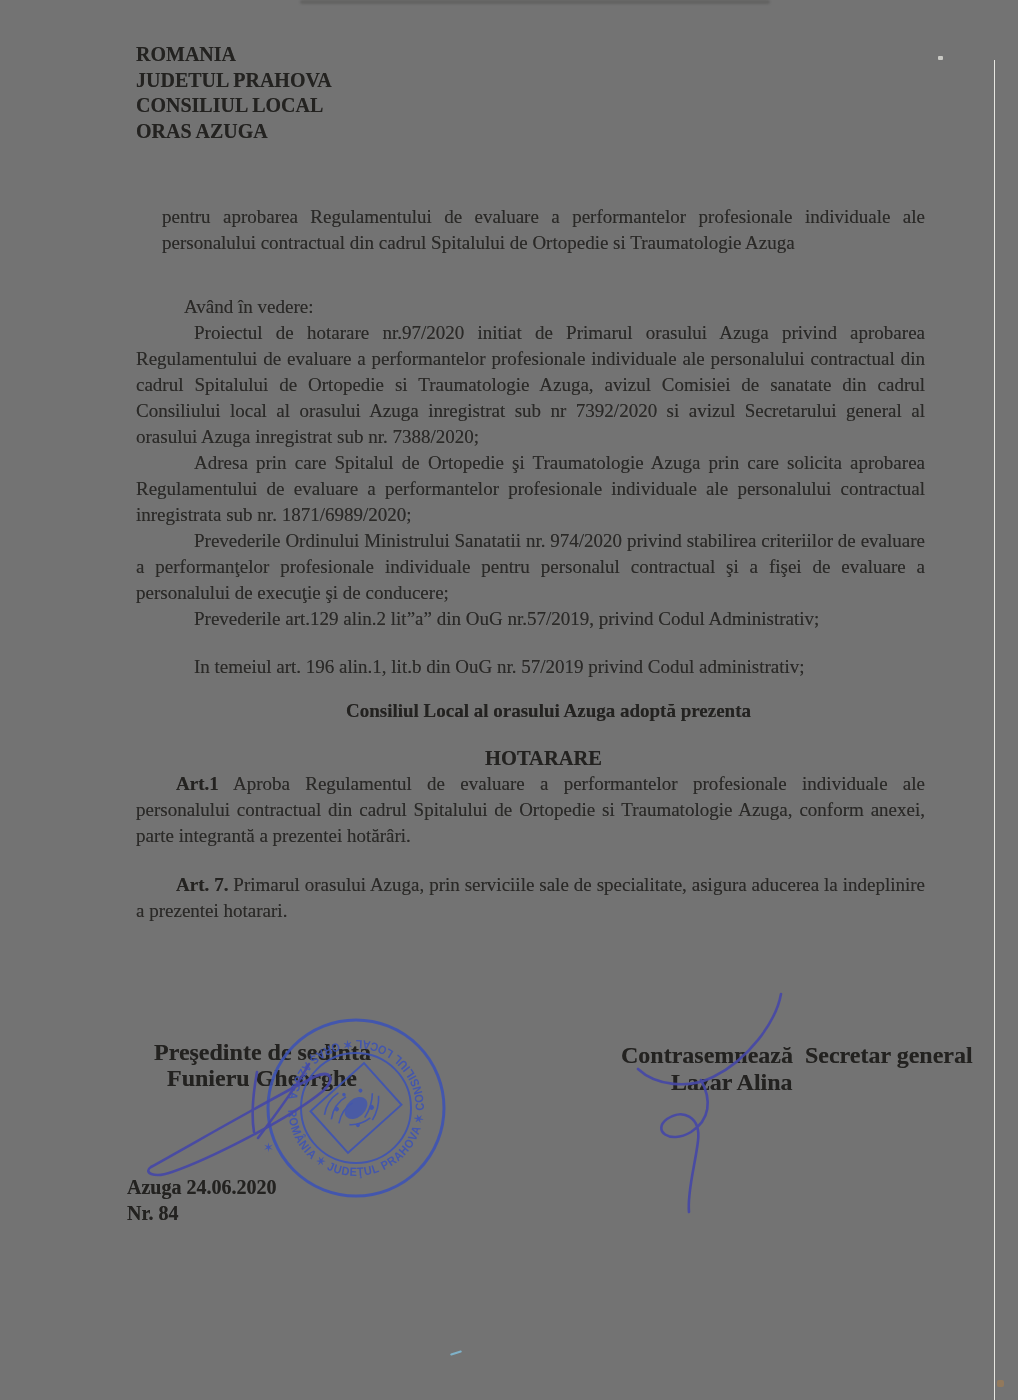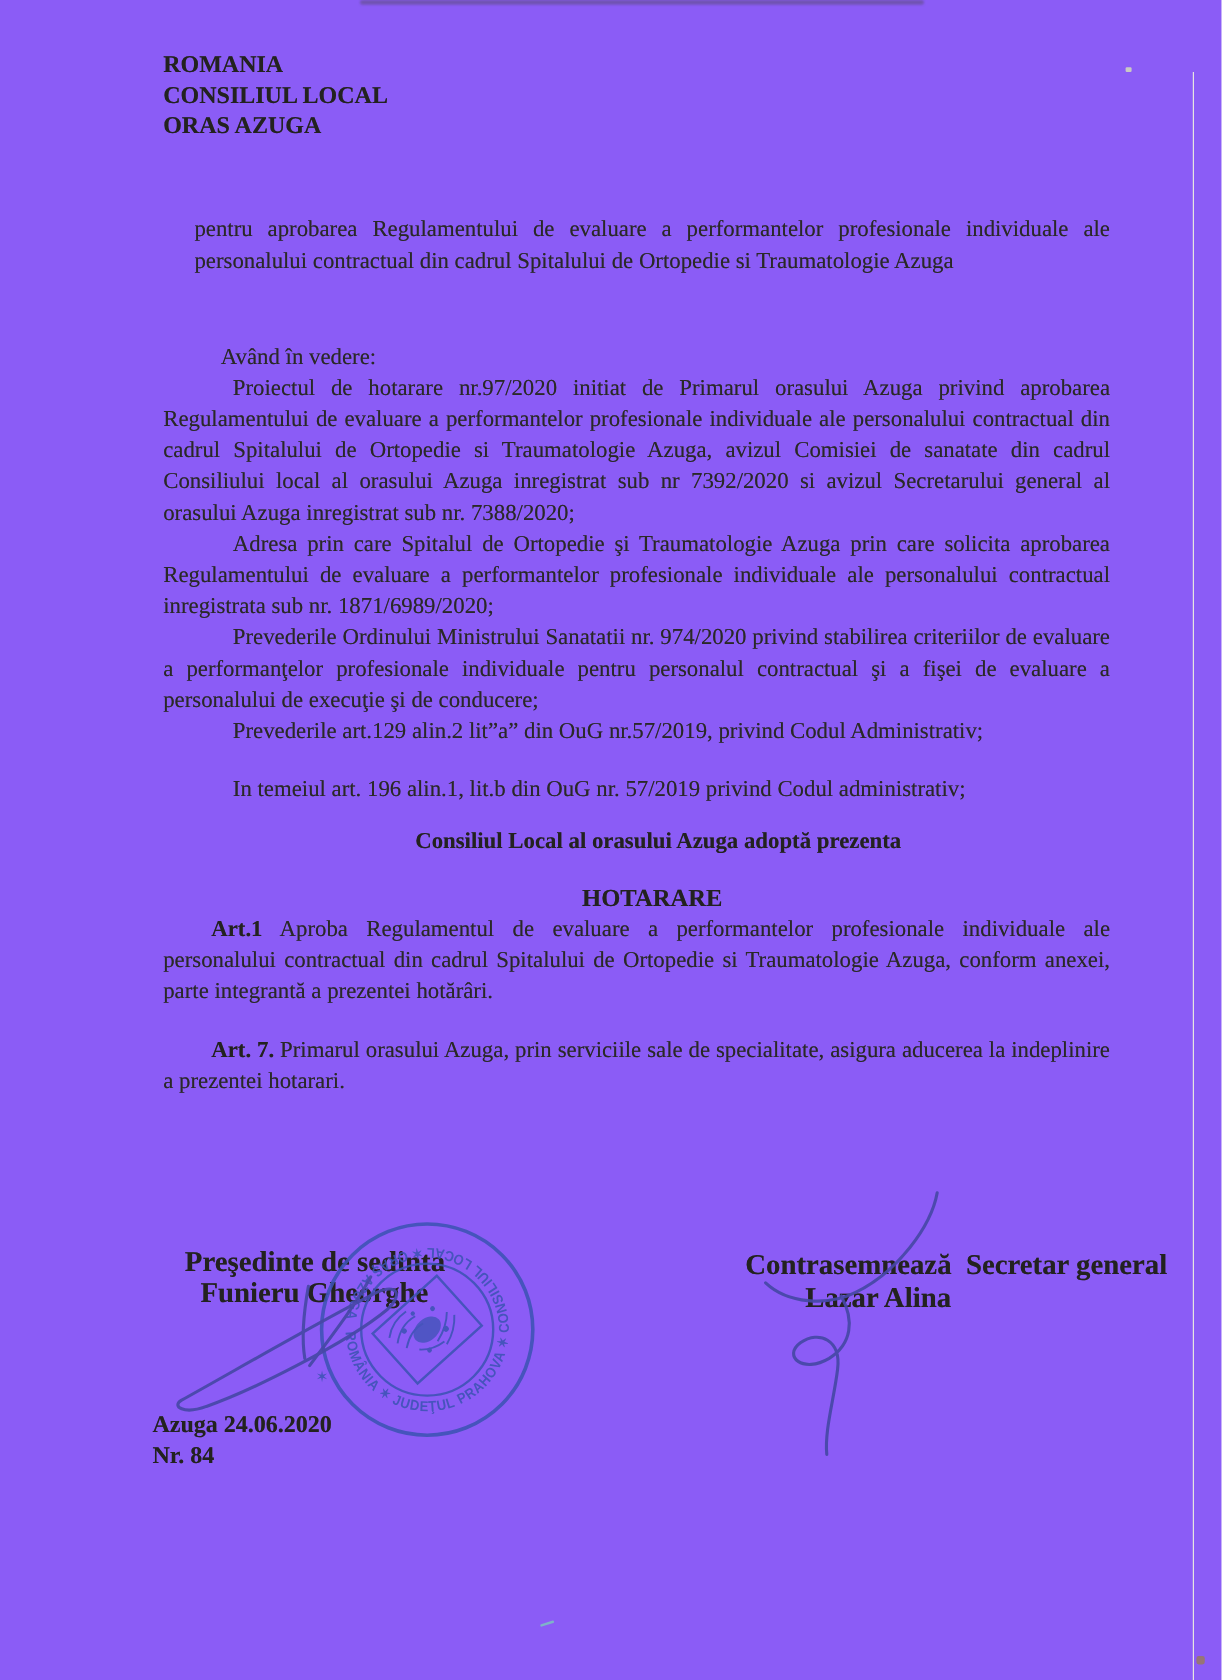--- a/index.html
+++ b/index.html
@@ -4,21 +4,21 @@
 <style>
   html, body {
     margin: 0;
     padding: 0;
     background: #fdfdfb;
   }
   .page {
     position: relative;
     width: 1018px;
     height: 1400px;
-    background: #8b5cf6;
+    background: #737373;
     overflow: hidden;
     font-family: "Liberation Serif", serif;
     color: #2a2927;
   }
   
   .top-smudge {
     position: absolute; left: 300px; top: 0; width: 470px; height: 4px;
     background: rgba(70,70,68,0.38); filter: blur(1px); border-radius: 2px;
   }
   .right-edge {
@@ -48,21 +48,21 @@
   .doc-title {
     font-weight: bold; font-size: 20.5px; color: #232220; line-height: 26px;
   }
   .title-mark { display: inline-block; margin-left: 52px; font-weight: bold; }
   .subtitle {
     margin: 4px 0 0 0; padding: 0;
     text-align: justify;
   }
   .title-block .subtitle { text-align: justify; }
   p.para { margin: 0; padding: 0; text-align: justify; text-indent: 58px; }
-  p.intro { margin-top: 54px; text-indent: 48px; text-align: left; }
+  p.intro { margin-top: 38px; text-indent: 48px; text-align: left; }
   p.temei { margin-top: 22px; }
   p.adoption {
     margin: 18px 0 0 0; font-weight: bold; color: #232220;
     text-indent: 36px; text-align: center;
   }
   .decision-heading {
     margin-top: 21px; padding-left: 26px; text-align: center;
     font-weight: bold; font-size: 20.5px; color: #232220;
   }
   p.art { text-indent: 40px; }
@@ -92,20 +92,21 @@
   <div class="top-smudge"></div>
   <div class="right-edge"></div>
   <div class="speck-a"></div>
   <div class="speck-blue"></div>
   <div class="speck-brown"></div>
 
   <div class="content">
 
     <div class="letterhead">
       <div>ROMANIA</div>
+      <div>JUDETUL PRAHOVA</div>
       <div>CONSILIUL LOCAL</div>
       <div>ORAS AZUGA</div>
     </div>
 
     <div class="title-block">
       <p class="subtitle">pentru aprobarea Regulamentului de evaluare a performantelor profesionale individuale ale personalului contractual din cadrul Spitalului de Ortopedie si Traumatologie Azuga</p>
     </div>
 
     <p class="para intro">Având în vedere:</p>
     <p class="para">Proiectul de hotarare nr.97/2020 initiat de Primarul orasului Azuga privind aprobarea Regulamentului de evaluare a performantelor profesionale individuale ale personalului contractual din cadrul Spitalului de Ortopedie si Traumatologie Azuga,  avizul Comisiei de sanatate din cadrul Consiliului local al orasului Azuga inregistrat sub nr 7392/2020 si avizul Secretarului general al orasului Azuga inregistrat sub nr. 7388/2020;</p>

